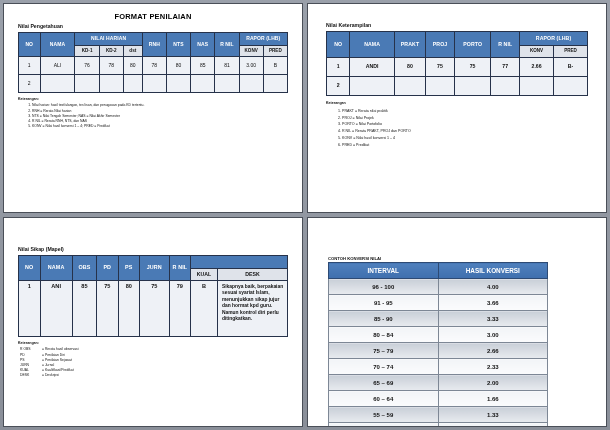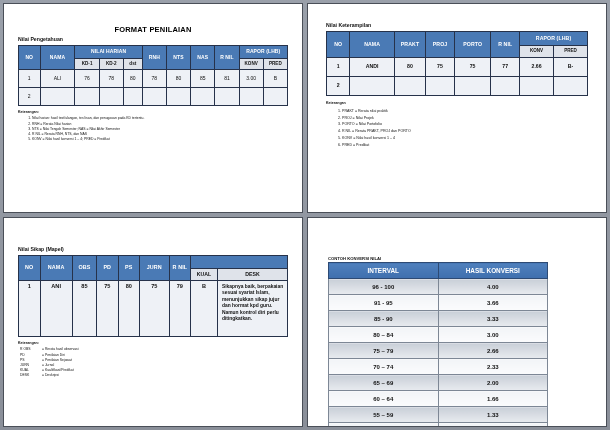--- a/index.html
+++ b/index.html
@@ -158,21 +158,21 @@
     height:13px;
     border:1px solid #7d8795;
     text-align:center;
     font-weight:bold;
     font-size:6px;
     color:#111;
   }
   table.conv tr.odd td{background:linear-gradient(#c9cfd8,#e8ebef);}
   table.conv tr.even td{background:linear-gradient(#f2f4f7,#fbfcfd);}
 
-  .slide-tl .slide-inner{padding:16px 14px;}
+  .slide-tl .slide-inner{padding:3px 14px;}
   .slide-tr .slide-inner{padding:18px 18px 8px 18px;}
   .slide-bl .slide-inner{padding:28px 14px 8px 14px;}
   .slide-br .slide-inner{padding:38px 18px 8px 18px;}
 </style>
 </head>
 <body>
 
 <div class="deck">
 
   <div class="slide slide-tl">

